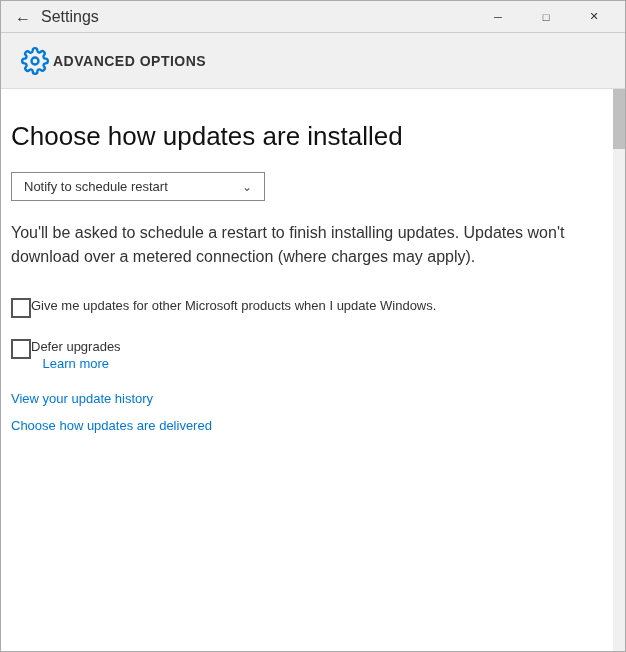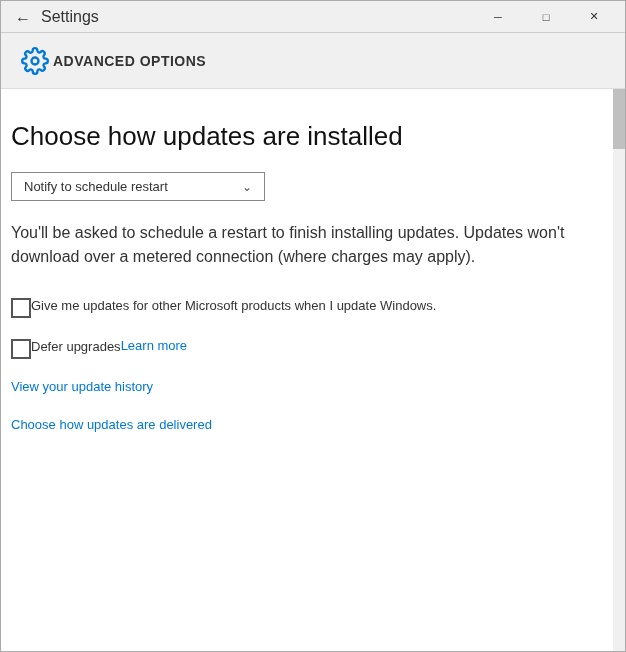--- a/index.html
+++ b/index.html
@@ -191,36 +191,38 @@
     }
 
     .checkbox-label {
       font-size: 13px;
       color: #333;
       line-height: 1.4;
     }
 
     .checkbox-sub {
       display: flex;
+      flex-direction: column;
+      text-align: center;
     }
 
     .link {
       color: #0078d7;
       font-size: 13px;
       cursor: pointer;
       text-decoration: none;
       display: inline-block;
     }
 
     
     .bottom-links {
       margin-top: 8px;
       display: flex;
       flex-direction: column;
-      gap: 23px;
+      gap: 12px;
     }
   </style>
 </head>
 <body>
 
 <div class="window">
 
   <div class="titlebar">
     <div class="titlebar-back">
       <span>←</span>

